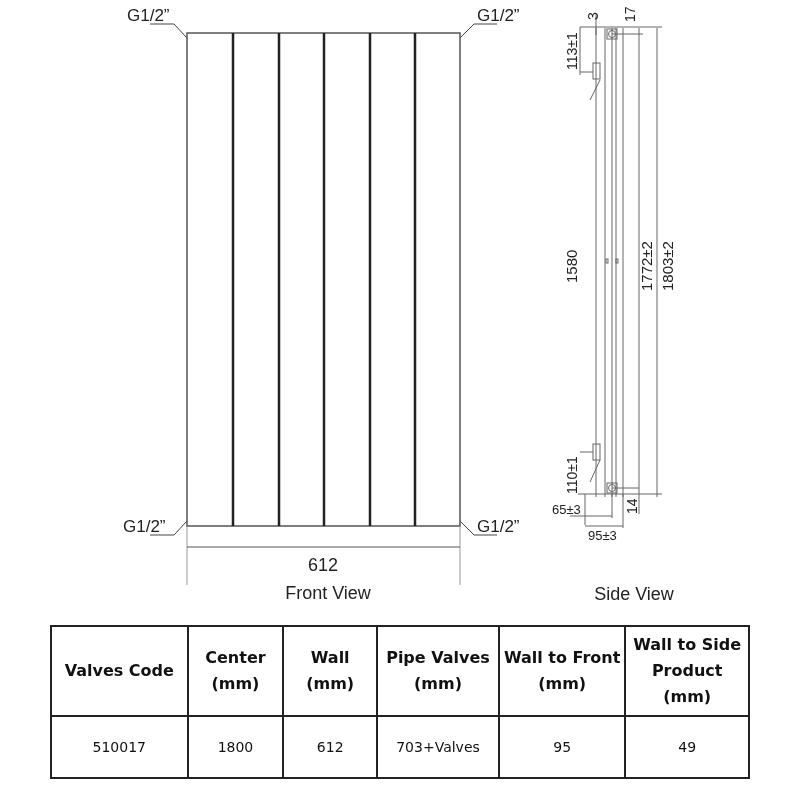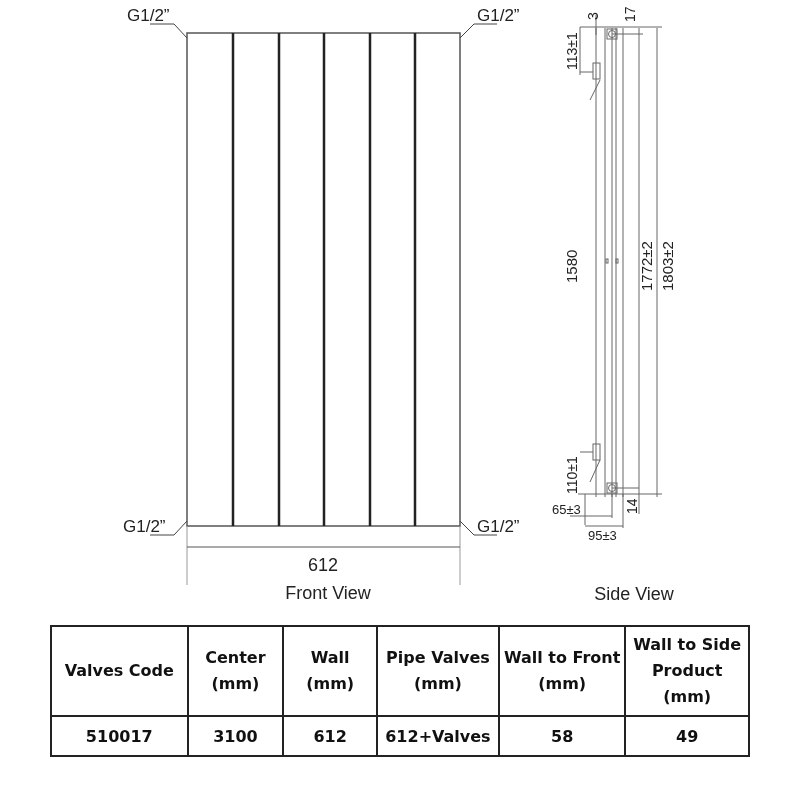--- a/index.html
+++ b/index.html
@@ -2,21 +2,21 @@
 <html><head>
   <meta charset="utf-8">
   <style>
     html, body { margin:0; padding:0; background:#ffffff; }
     body { width:800px; height:800px; position:relative; overflow:hidden; font-family:"Liberation Sans", sans-serif; color:#111; }
     .drawing { position:absolute; left:0; top:0; width:800px; height:620px; }
     .lbl { font-family:"Liberation Sans", sans-serif; fill:#222; }
     .spec-table { position:absolute; left:50px; top:625px; width:700px; border-collapse:collapse; font-family:"DejaVu Sans", sans-serif; }
     .spec-table th, .spec-table td { border:2px solid #222; text-align:center; vertical-align:middle; }
     .spec-table th { font-weight:bold; font-size:16px; line-height:26px; height:88px; padding:0 2px; }
-    .spec-table td { font-size:16px; height:28px; padding:5px;font-weight:bold; }
+    .spec-table td { font-size:14px; height:28px; padding:16px; }
   </style>
 </head>
 <body>
 
 <svg class="drawing" width="800" height="620" viewBox="0 0 800 620" xmlns="http://www.w3.org/2000/svg">
 
   <g>
     <rect x="187" y="33" width="273" height="493" fill="none" stroke="#555" stroke-width="1.5"></rect>
     <line x1="233" y1="33" x2="233" y2="526" stroke="#222" stroke-width="2.5"></line>
     <line x1="279" y1="33" x2="279" y2="526" stroke="#222" stroke-width="2.5"></line>
@@ -115,20 +115,20 @@
       <th><span>Center</span><br><span>(mm)</span></th>
       <th><span>Wall</span><br><span>(mm)</span></th>
       <th><span>Pipe Valves</span><br><span>(mm)</span></th>
       <th><span>Wall to Front</span><br><span>(mm)</span></th>
       <th><span>Wall to Side</span><br><span>Product</span><br><span>(mm)</span></th>
     </tr>
   </thead>
   <tbody>
     <tr>
       <td>510017</td>
-      <td>3100</td>
+      <td>1800</td>
       <td>612</td>
-      <td>612+Valves</td>
-      <td>58</td>
+      <td>703+Valves</td>
+      <td>95</td>
       <td>49</td>
     </tr>
   </tbody>
 </table>
 
 </body></html>

